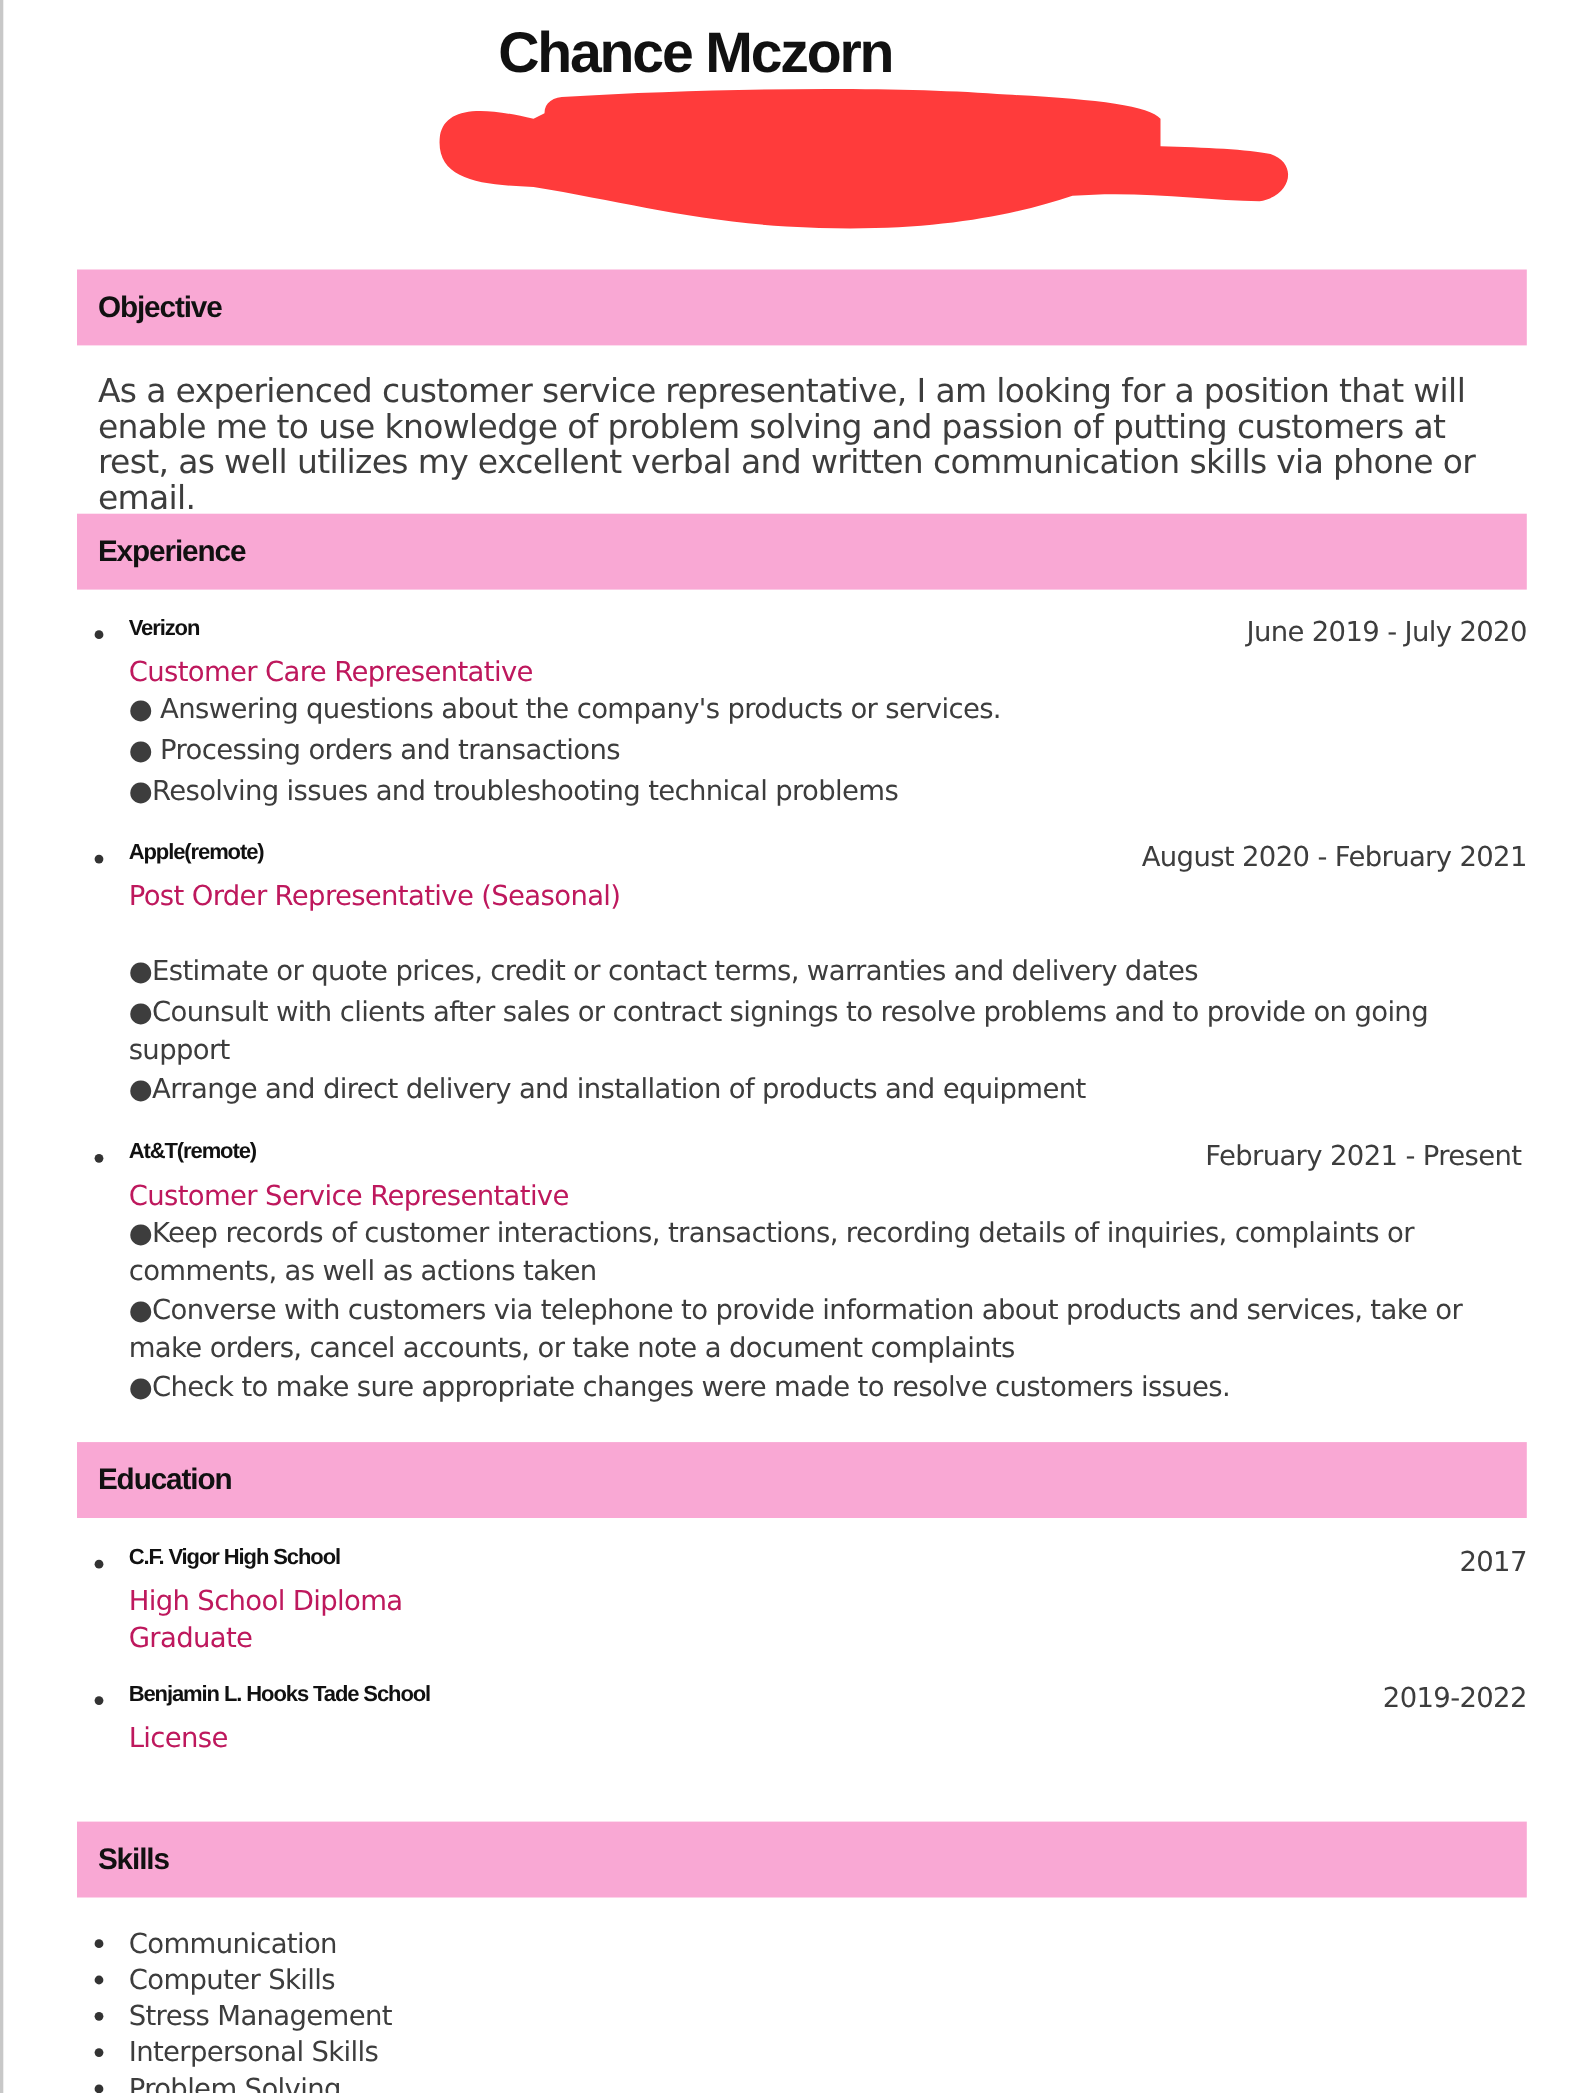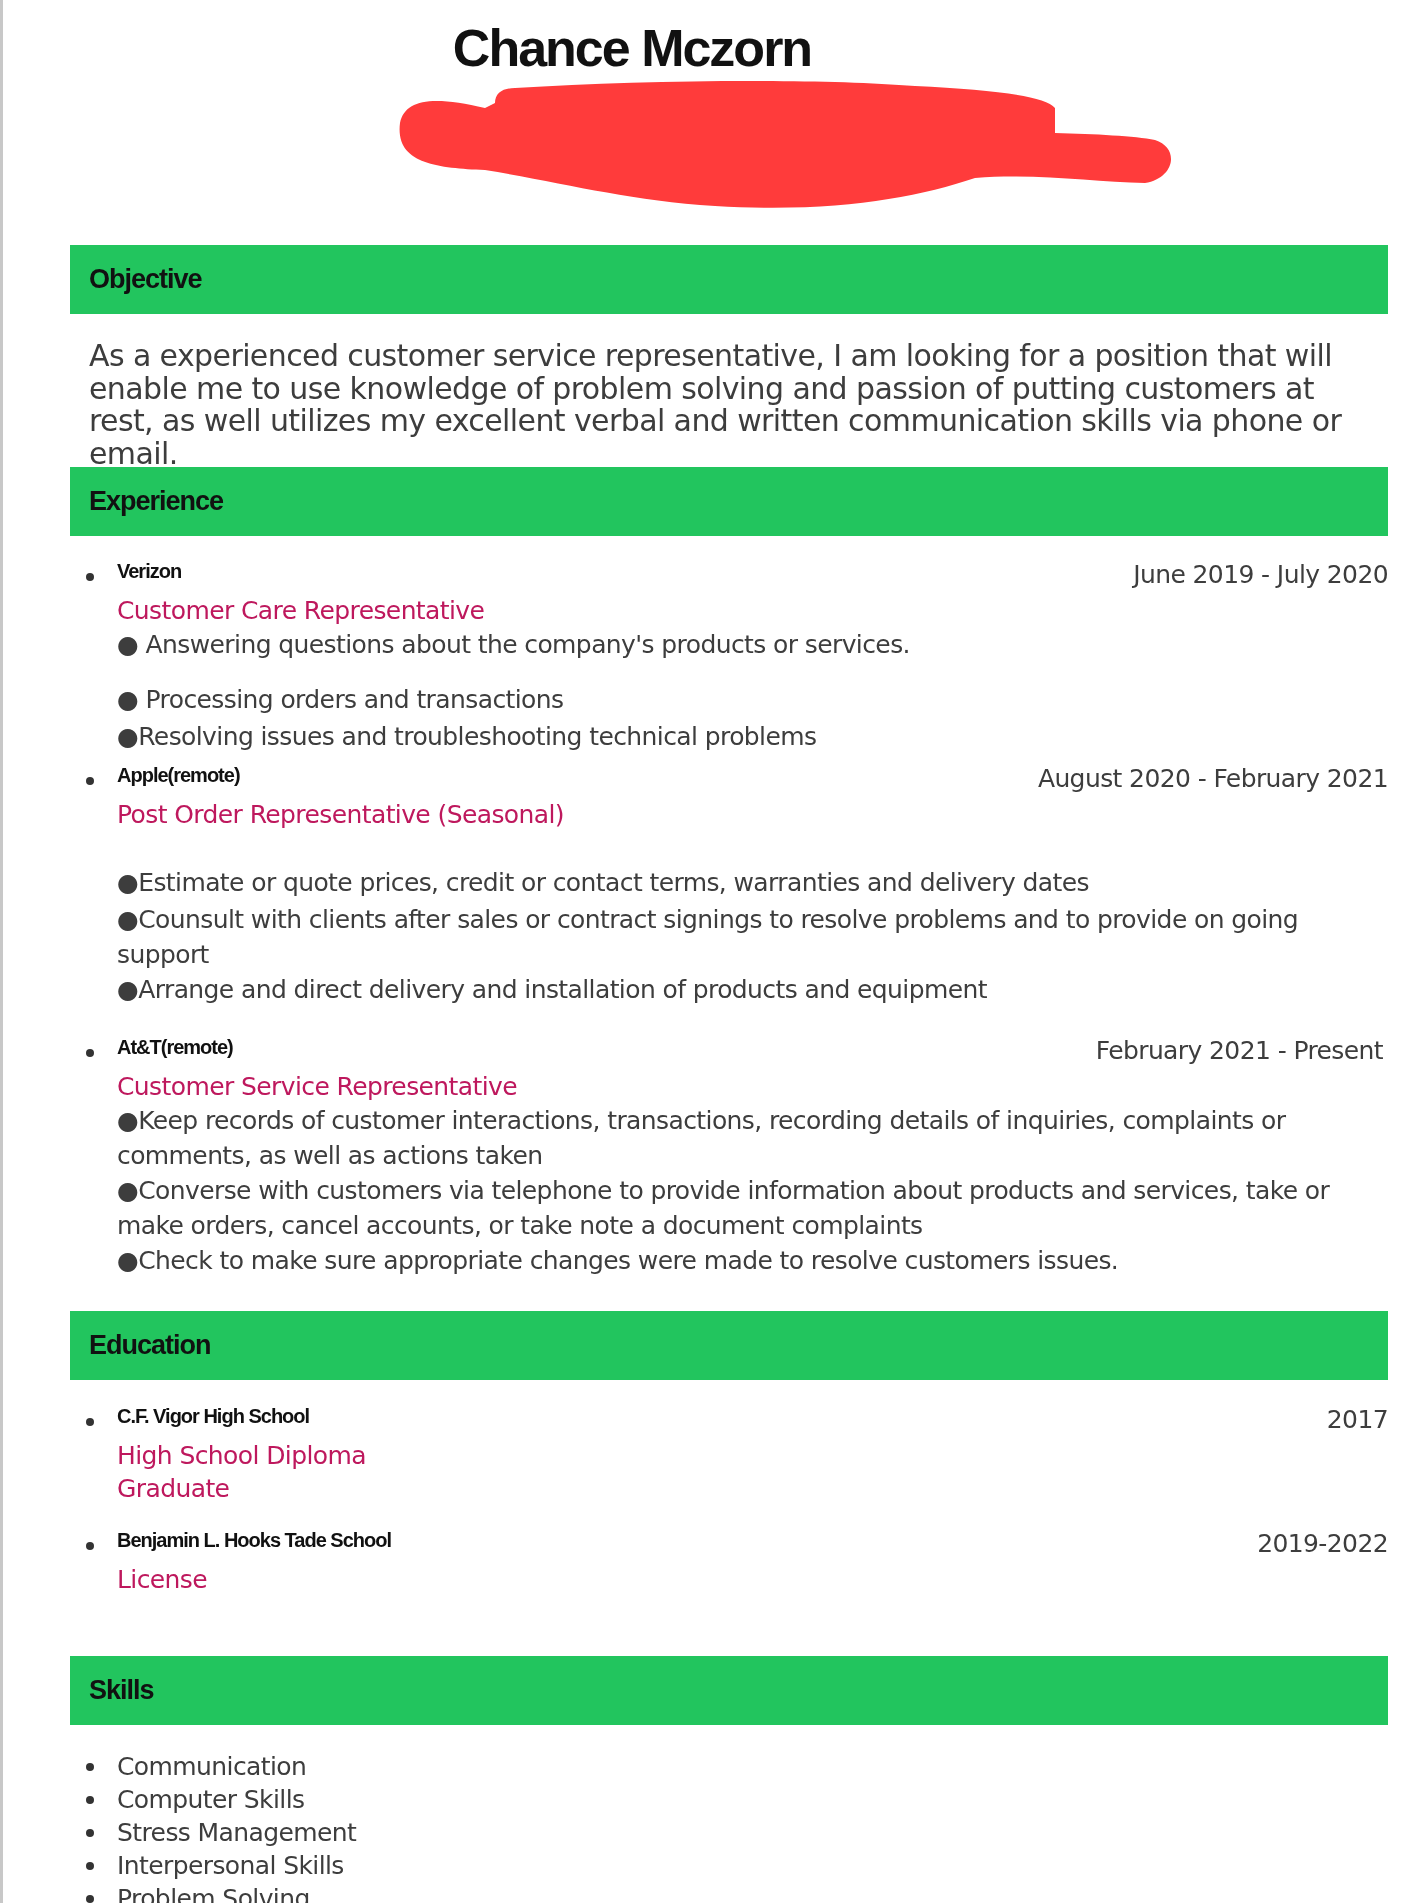--- a/index.html
+++ b/index.html
@@ -8,21 +8,21 @@
     font-family: "DejaVu Sans", sans-serif; color: #3a3a3a;
   }
   .left-rule { position: absolute; left: 0; top: 0; width: 3px; height: 1903px; background: #c8c8c8; }
   .name {
     position: absolute; top: 18px; left: 0; width: 1264px; text-align: center;
     font-family: "Liberation Sans", sans-serif; font-weight: bold; font-size: 52px;
     color: #111; letter-spacing: -2px;
   }
   .redaction { position: absolute; left: 395px; top: 78px; width: 780px; height: 140px; }
   .section-header {
-    position: absolute; left: 70px; width: 1318px; height: 69px; background: #22c55e;
+    position: absolute; left: 70px; width: 1318px; height: 69px; background: #f9a8d4;
     box-sizing: border-box; padding-left: 19px; line-height: 69px;
     font-family: "Liberation Sans", sans-serif; font-weight: bold; font-size: 27px; color: #111;
     letter-spacing: -1px;
   }
   .body-text {
     position: absolute; left: 89px; width: 1290px;
     font-family: "DejaVu Sans", sans-serif; font-size: 30px; line-height: 32.5px; color: #3d3d3d;
     letter-spacing: -0.6px;
   }
   .entry { position: absolute; left: 86px; width: 1302px; }
@@ -63,21 +63,21 @@
 <div class="section-header" style="top:467px;">Experience</div>
 
 <div class="entry" style="top:560px;">
   <div class="entry-head">
     <span class="bullet-dot"></span>
     <span class="entry-title">Verizon</span>
     <span class="entry-date">June 2019 - July 2020</span>
   </div>
   <div class="entry-line">Customer Care Representative</div>
   <div class="duty">● Answering questions about the company's products or services.</div>
-  <div class="duty" style="margin-top:20px;">● Processing orders and transactions</div>
+  <div class="duty" style="margin-top:2px;">● Processing orders and transactions</div>
   <div class="duty" style="margin-top:2px;">●Resolving issues and troubleshooting technical problems</div>
 </div>
 
 <div class="entry" style="top:764px;">
   <div class="entry-head">
     <span class="bullet-dot"></span>
     <span class="entry-title">Apple(remote)</span>
     <span class="entry-date">August 2020 - February 2021</span>
   </div>
   <div class="entry-line">Post Order Representative (Seasonal)</div>

